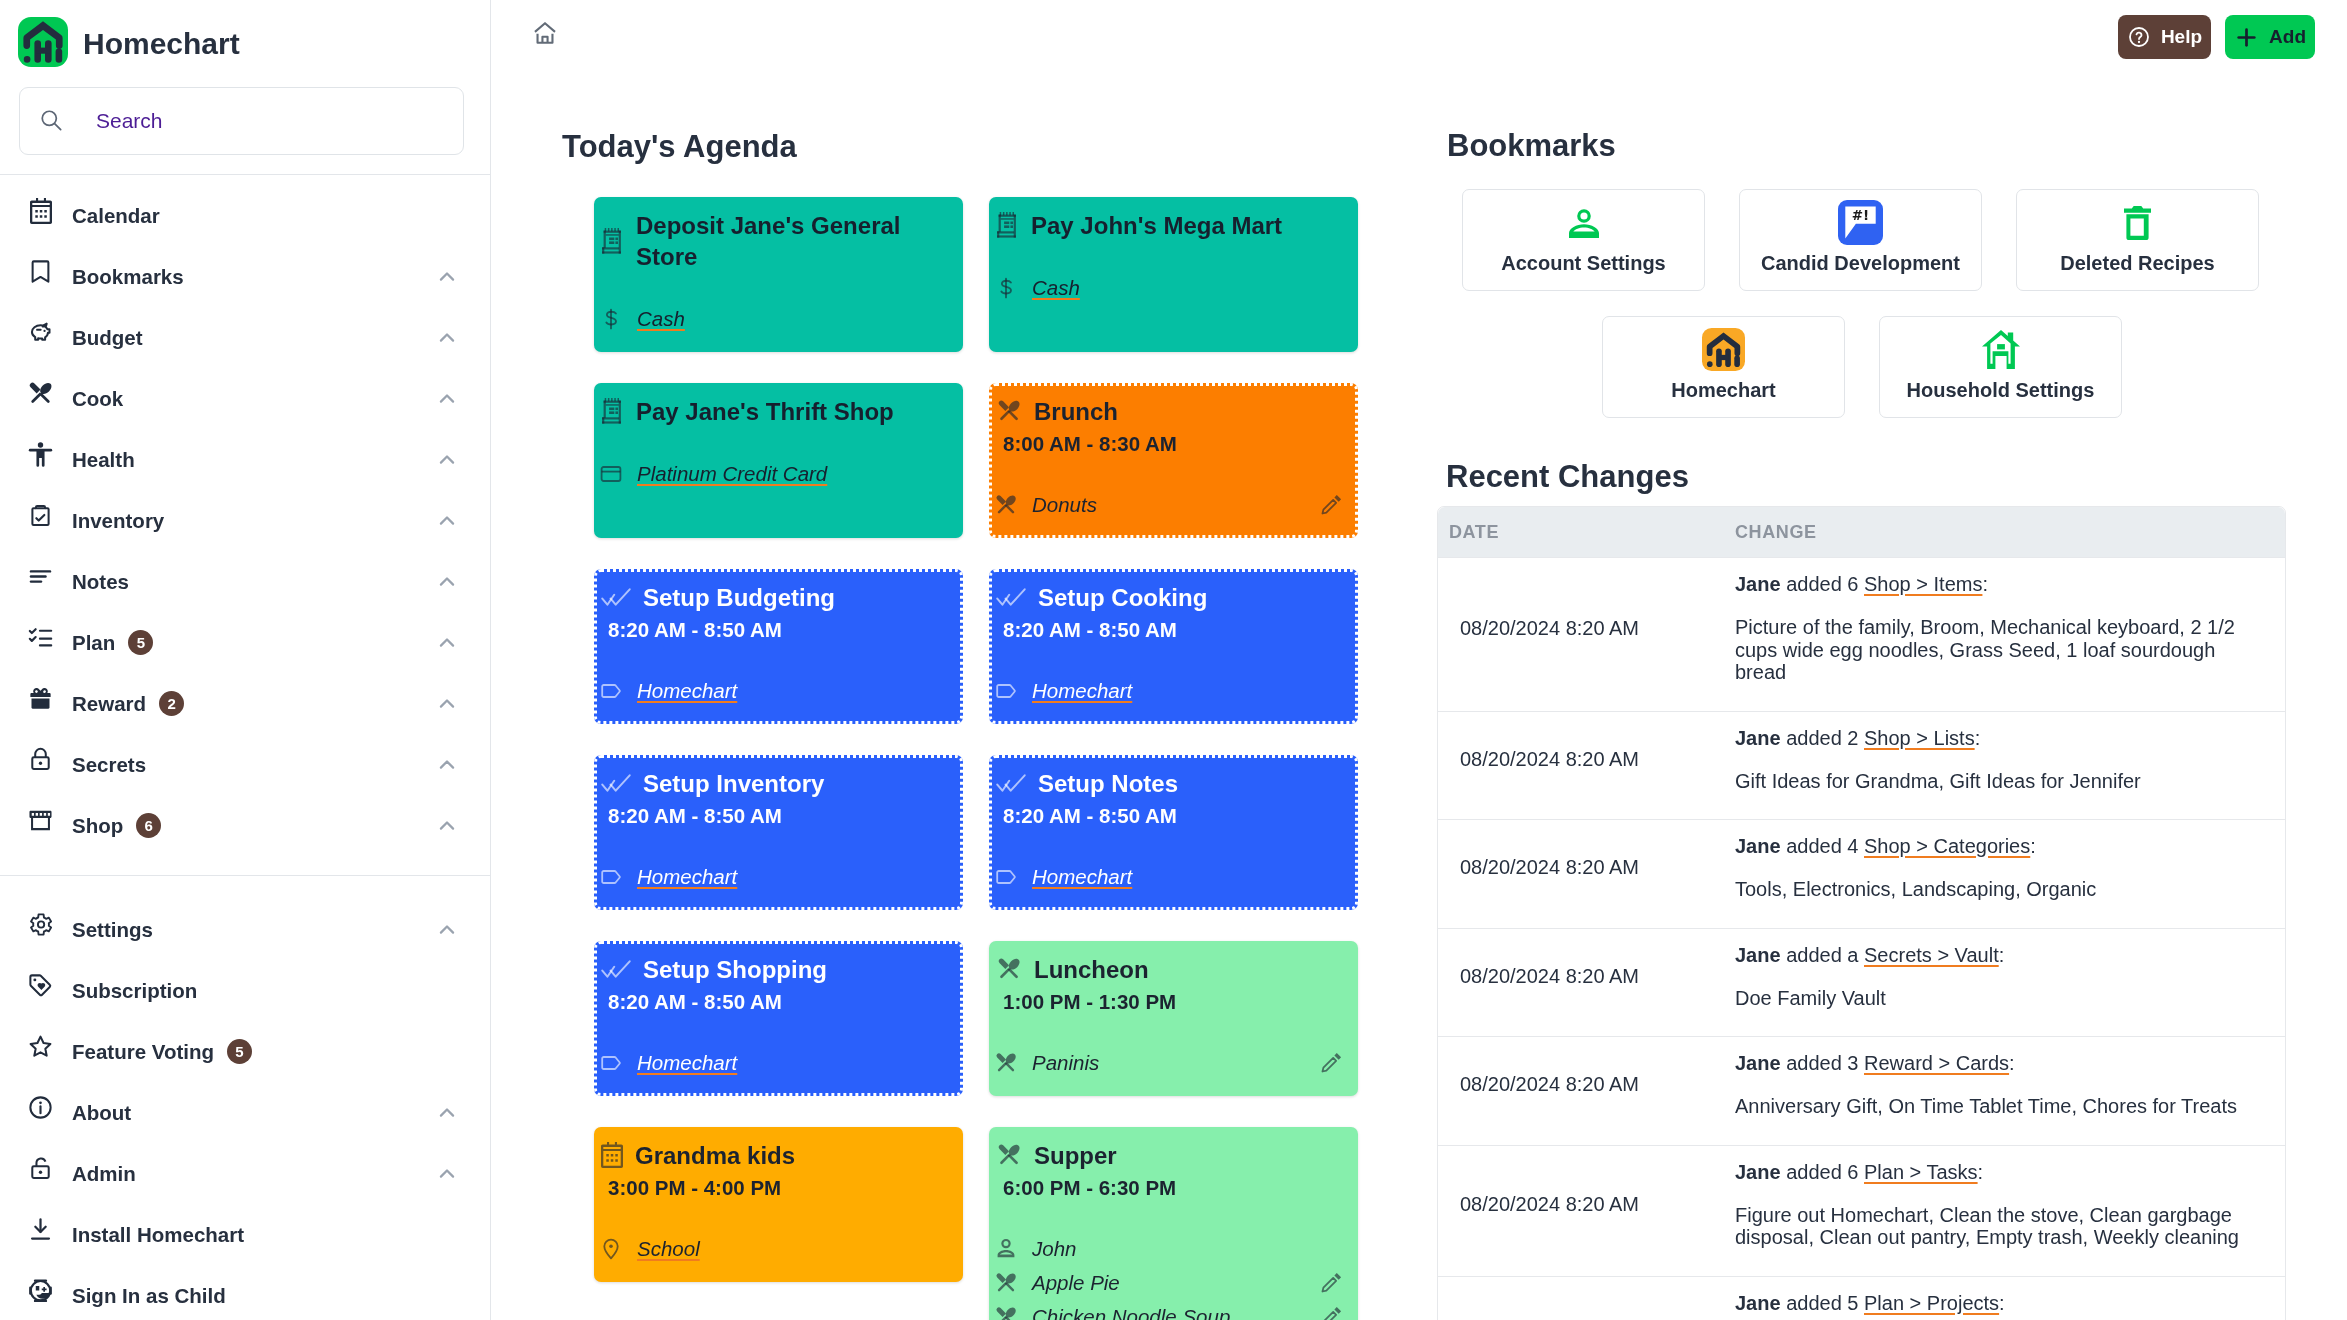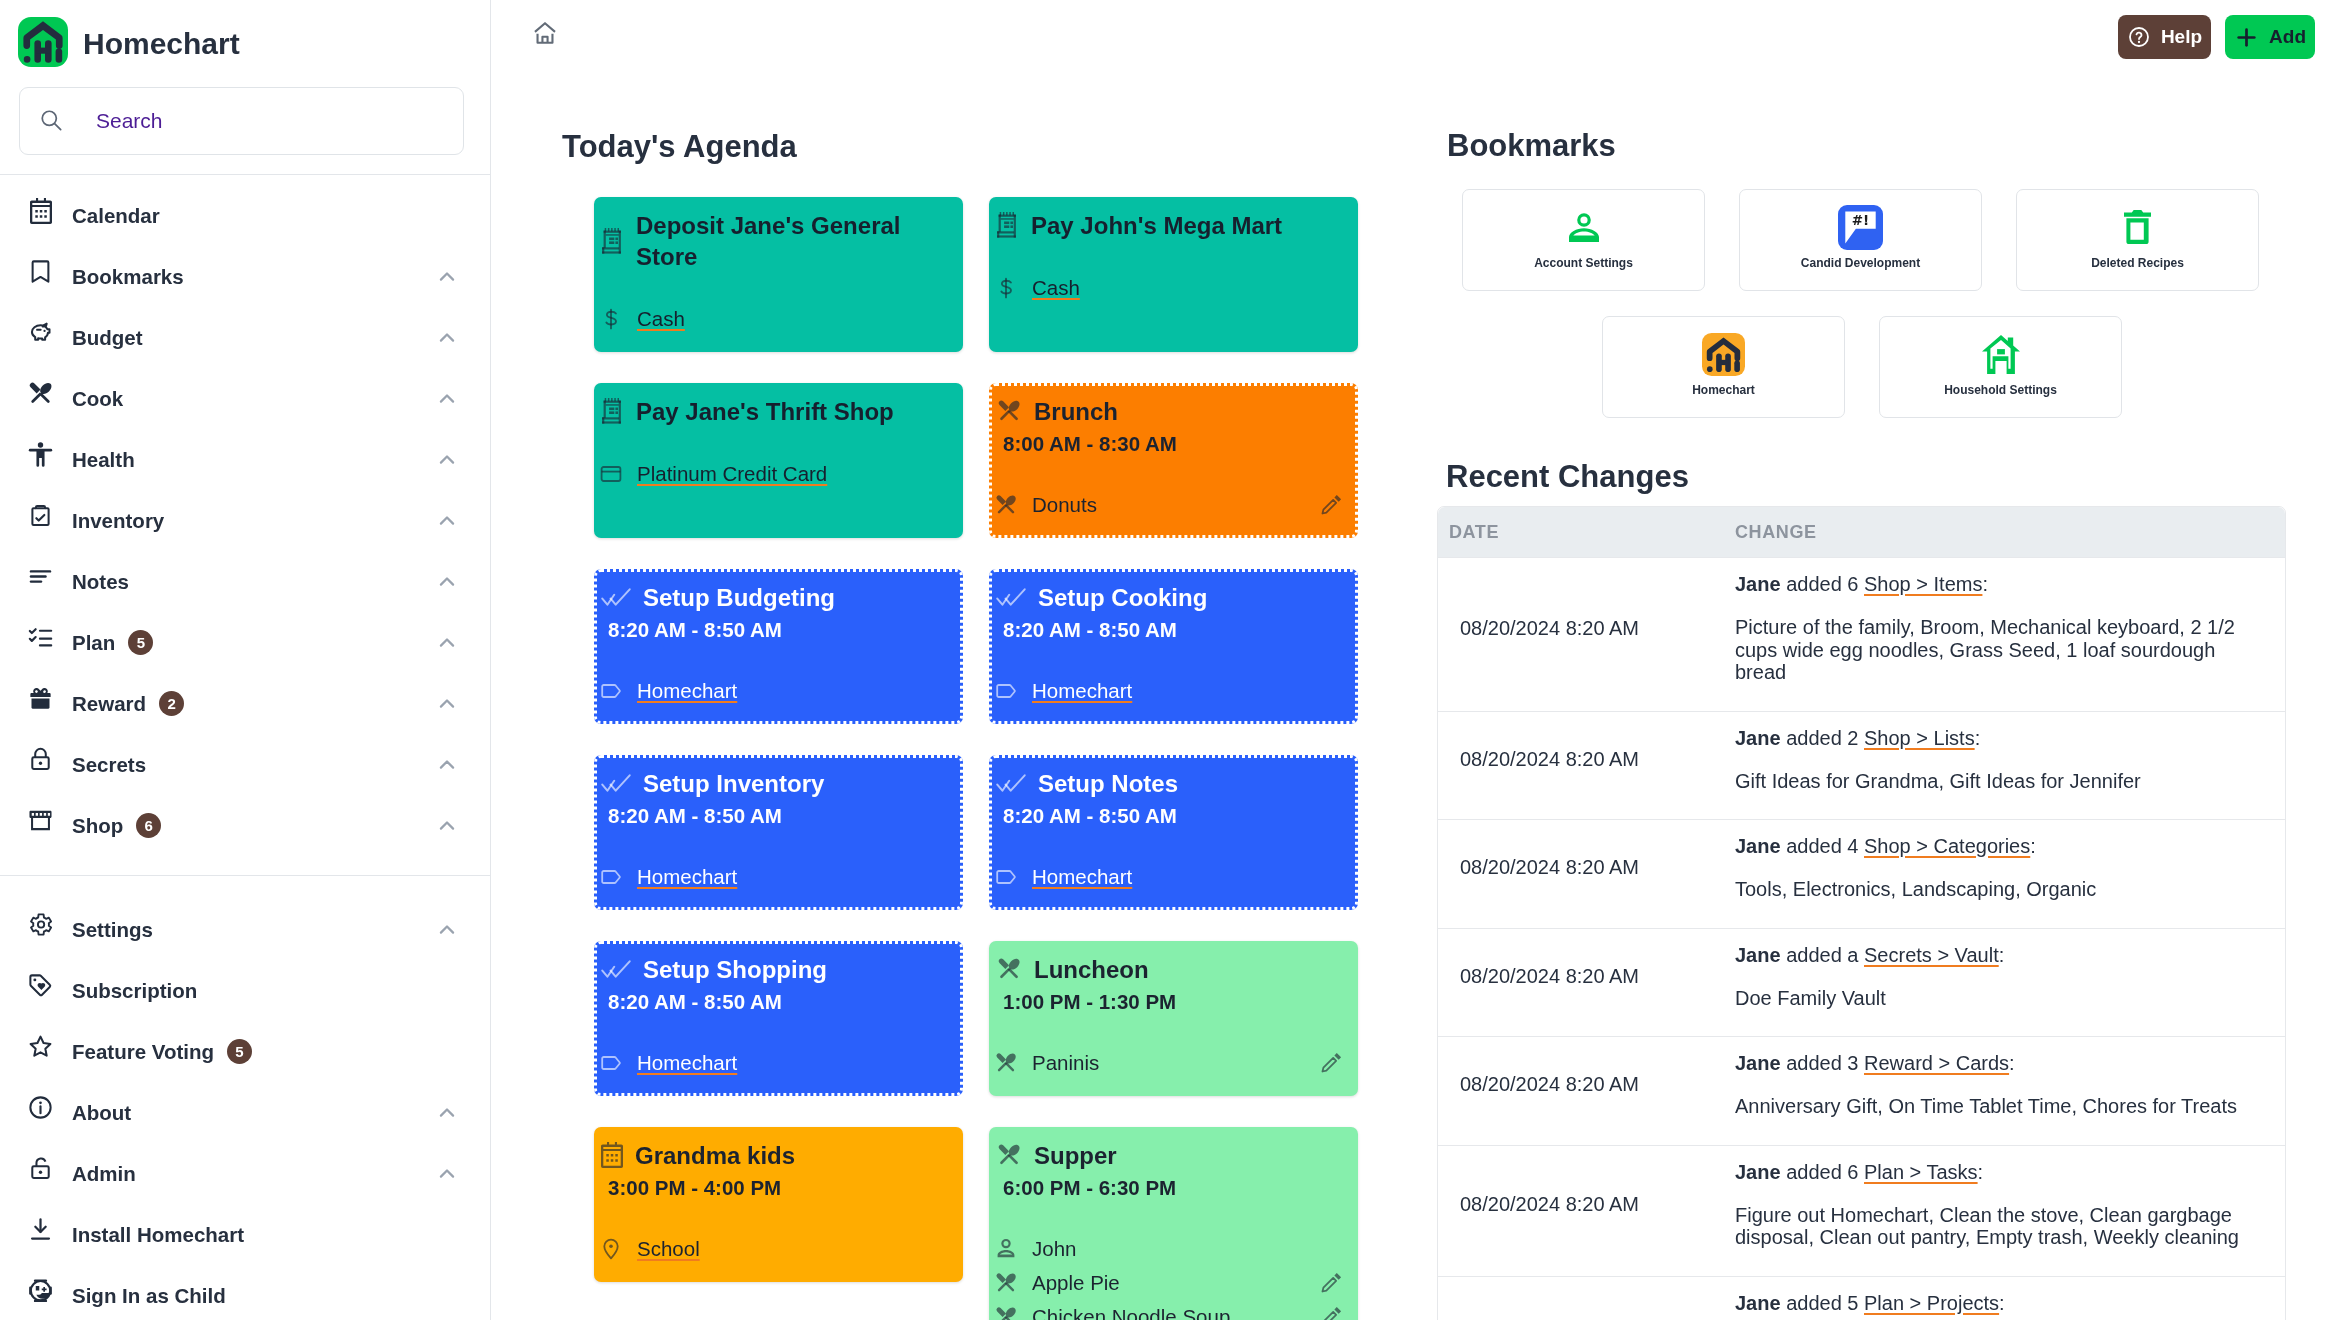--- a/index.html
+++ b/index.html
@@ -37,41 +37,41 @@
   .center { position:absolute; left:0; top:129px; width:946px; }
   .right { position:absolute; left:946px; top:128px; right:0; }
   .sect-title { font-size:31px; font-weight:700; color:#27303f; }
   .center .sect-title { margin-left:71px; }
   .cards { display:grid; grid-template-columns:369px 369px; column-gap:26px; row-gap:31px; margin:32px 0 0 103px; align-items:start; }
   .card { border-radius:7px; padding:14px 16px 15px 14px; position:relative; min-height:155px; }
   .card .hd { display:flex; align-items:center; gap:12px; }
   .card .hd .hico { margin-left:-7px; margin-top:-2px; }
   .card .hd .ttl { font-size:24px; font-weight:700; line-height:1.29; }
   .card .time { font-size:20.5px; font-weight:700; line-height:1.45; margin-top:1px; }
-  .card .rows { margin-top:29px; }
+  .card .rows { margin-top:29px;font-style:italic; }
   .card .row { display:flex; align-items:center; gap:14px; min-height:34px; }
   .card .row .rico { flex:0 0 24px; display:flex; margin-left:-9px; justify-content:center; }
   .card .row .lnk { font-size:20.5px; text-decoration:underline; text-decoration-color:#f07c1f; text-underline-offset:3px; text-decoration-thickness:1.8px; cursor:pointer; }
   .card .row .plain { font-size:20.5px; }
   .card .row .pen { margin-left:auto; cursor:pointer; }
   .c-teal { background:#05bfa3; color:#16202e; box-shadow:0 1px 3px rgba(0,0,0,.14); }
   .c-blue { background:#2a60fb; color:#ffffff; outline:3px dotted #ffffff; outline-offset:-3px; border-radius:7px; }
   .c-orange { background:#86efac; color:#1c2330; box-shadow:0 1px 3px rgba(0,0,0,.14); }
   .c-orange-dotted { background:#fc7e00; color:#1c2330; outline:3px dotted #ffffff; outline-offset:-3px; border-radius:7px; }
   .c-amber { background:#ffac00; color:#1c2330; box-shadow:0 1px 3px rgba(0,0,0,.14); }
 
   
   .right h2 { font-size:31px; font-weight:700; }
   .rc-h2 { margin-left:9px; }
   .bm-h2 { margin-left:10px; }
   .bm-rows { margin-top:25px; }
   .bm-row { display:flex; gap:34px; justify-content:flex-start; margin-left:25px; }
   .bm-row.r2 { justify-content:center; margin-top:25px; width:800px; }
   .bm { width:243px; height:102px; border:1px solid #e1e4e8; border-radius:7px; display:flex; flex-direction:column; align-items:center; justify-content:center; gap:12px; background:#fff; cursor:pointer; }
-  .bm .t { font-size:12px; font-weight:600; }
+  .bm .t { font-size:20px; font-weight:600; }
   .bm .bi { height:34px; display:flex; align-items:center; justify-content:center; }
   .rc-wrap { margin-top:41px; }
   .tbl { margin:11px 0 0 0px; width:849px; border:1px solid #e6e8eb; border-radius:7px; border-collapse:separate; border-spacing:0; table-layout:fixed; }
   .tbl th { background:#e9edf0; text-align:left; font-size:18px; font-weight:600; color:#8d949e; letter-spacing:0.6px; padding:15px 0 14px 11px; }
   .tbl th:first-child { border-radius:7px 0 0 0; }
   .tbl th:last-child { padding-left:22px; }
   .tbl th:last-child { border-radius:0 7px 0 0; }
   .tbl td { font-size:20px; padding:14px 24px 27px 22px; border-top:1px solid #e6e8eb; vertical-align:middle; line-height:22.5px; }
   .tbl td.date { white-space:nowrap; }
   .tbl th:first-child { width:275px; }

